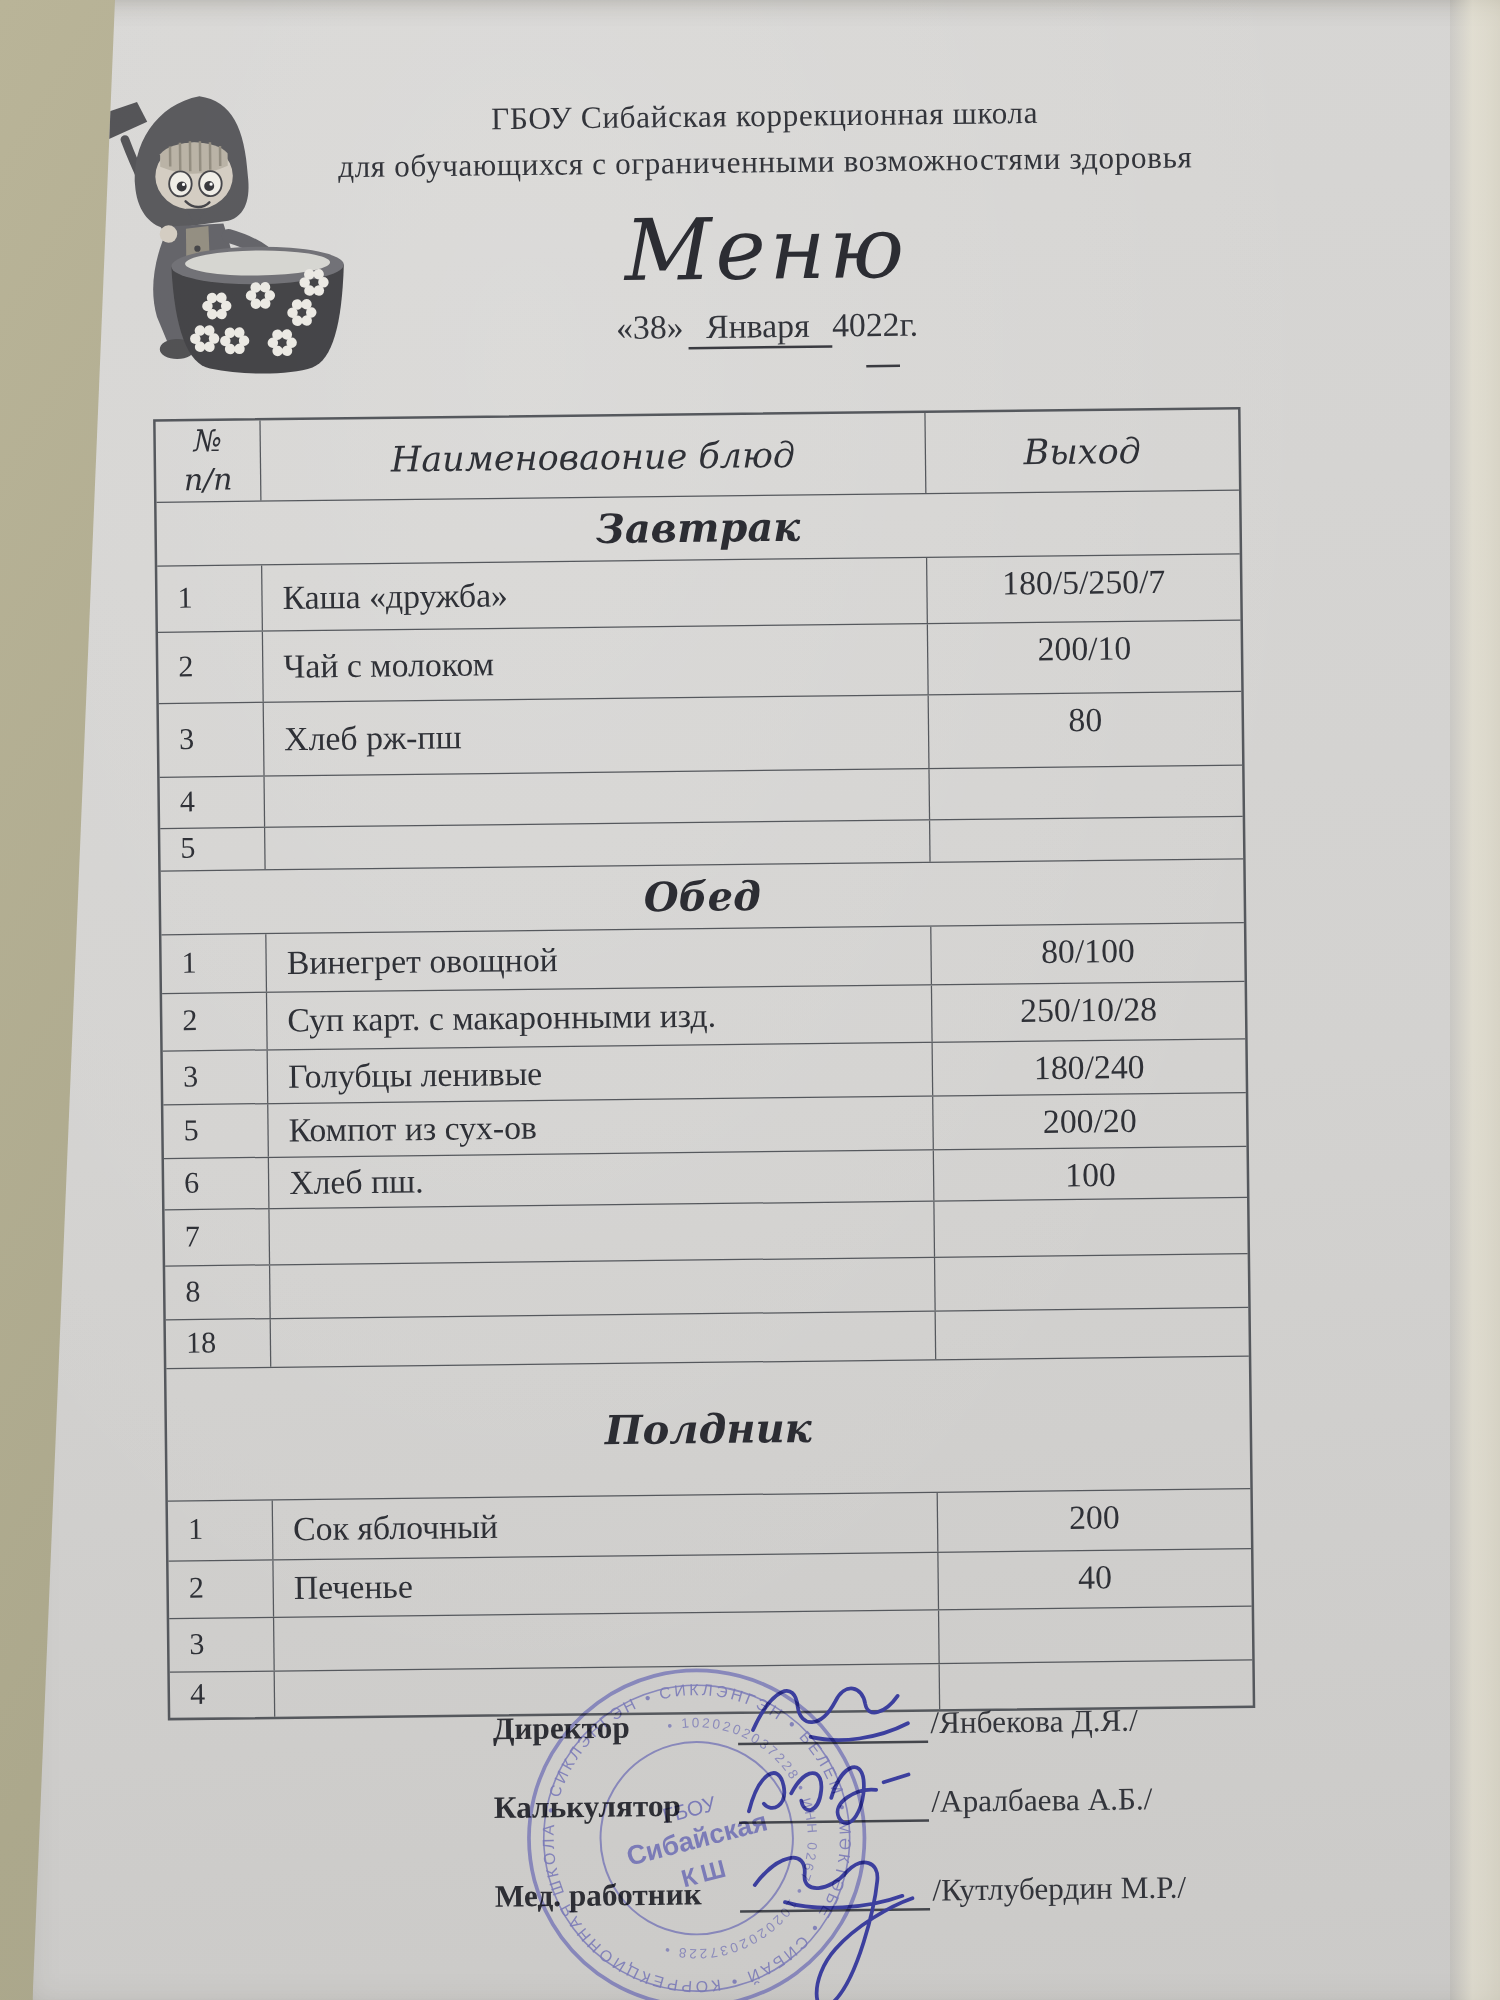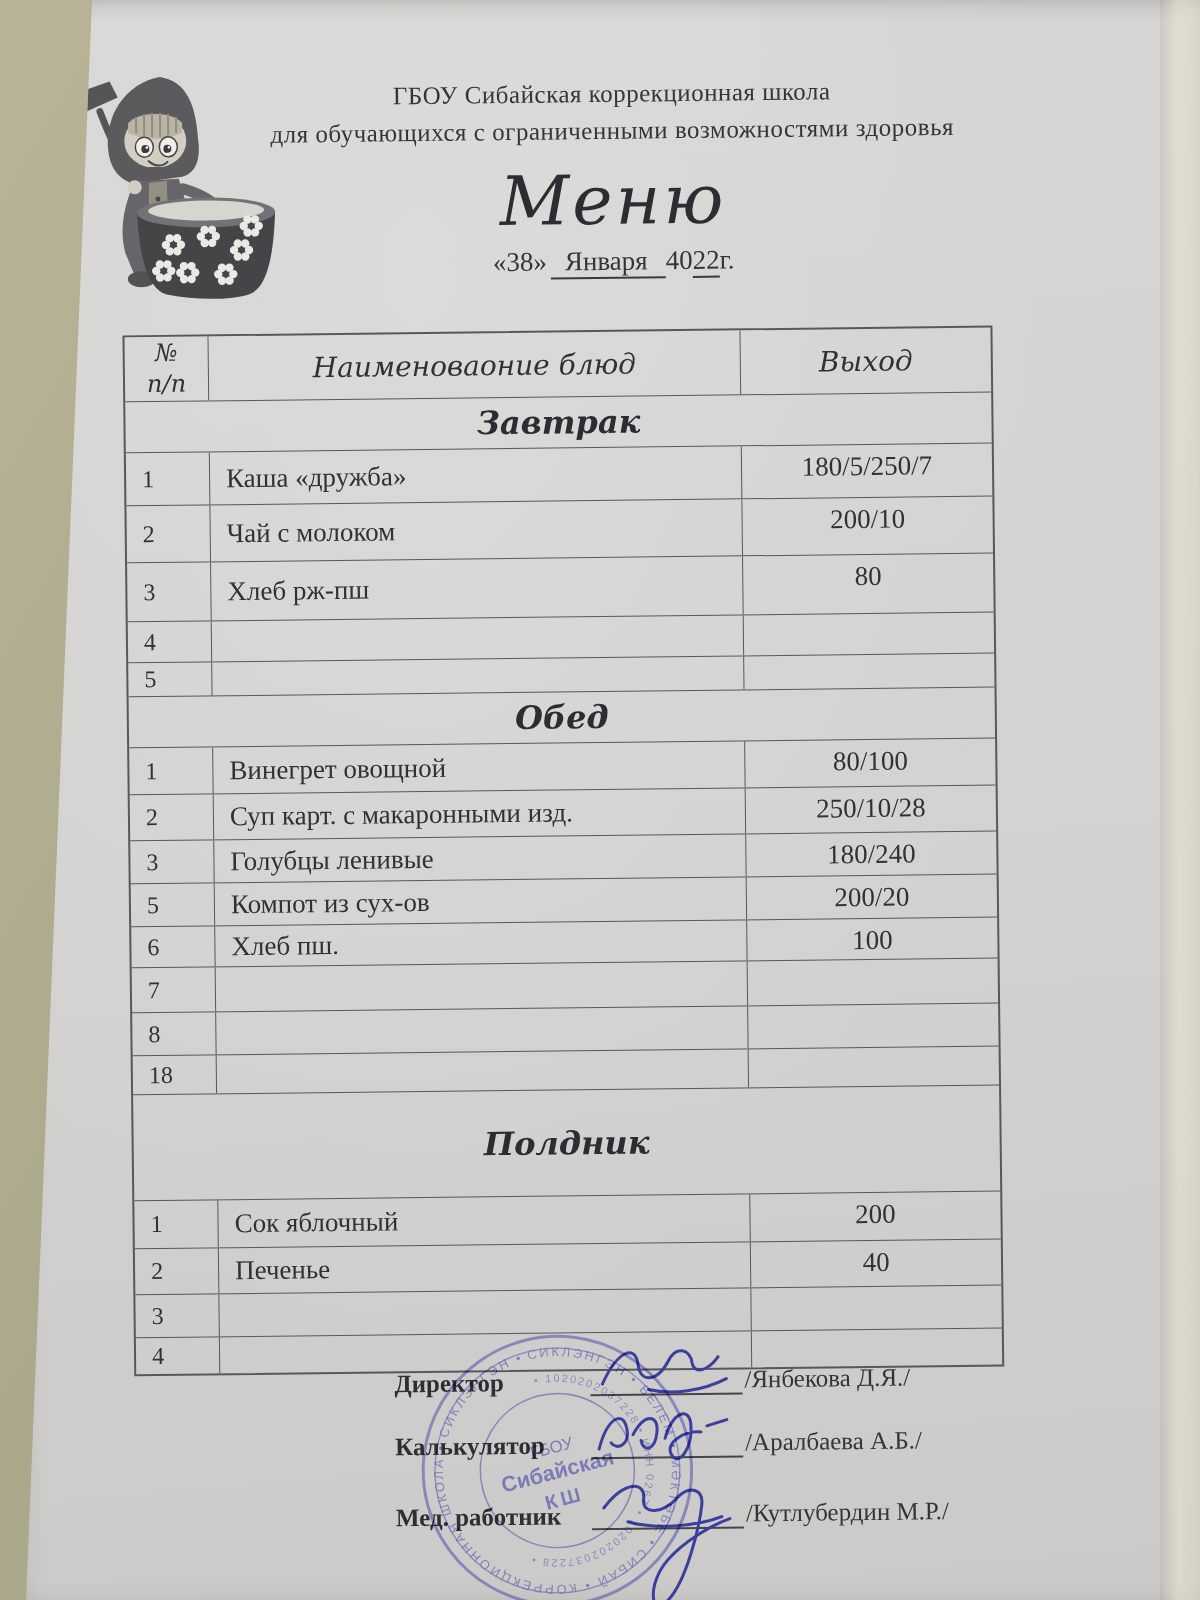--- a/index.html
+++ b/index.html
@@ -17,21 +17,21 @@
   .right-edge{position:absolute;top:0;left:1160px;width:40px;height:1600px;z-index:60;pointer-events:none;
     background:linear-gradient(90deg, rgba(110,104,84,.10) 0%, rgba(233,228,207,.55) 45%, rgba(222,216,193,.55) 100%);}
   .content{position:absolute;inset:0;transform:rotate(-0.65deg);transform-origin:600px 820px;}
 
   .doc-head{position:absolute;left:190px;top:80px;width:860px;text-align:center;}
   .org{font-size:25px;letter-spacing:.5px;color:#33353b;}
   .org + .org{margin-top:9px;}
   .script{font-family:"DejaVu Serif", serif;font-style:italic;}
   .menu-title{margin-top:16px;font-size:68px;font-weight:500;letter-spacing:3px;color:#2c2d33;}
   .date-line{margin-top:6px;font-size:27px;color:#33353b;}
-  .u{border-bottom:2px solid #3a3b41;padding-bottom:1px;}
+  .u{border-bottom:2px solid #3a3b41;padding-bottom:17px;}
   .mon{padding:0 18px 1px 14px;margin-left:4px;}
 
   .tbl{position:absolute;left:128px;top:330px;width:866px;border:2px solid #55585d;}
   .row{display:flex;border-top:1.6px solid #55585d;}
   .row:first-child{border-top:none;}
   .c-num{width:84px;flex:0 0 84px;border-right:1.6px solid #55585d;display:flex;align-items:center;padding-left:16px;font-size:24px;box-sizing:border-box;}
   .c-name{flex:1;border-right:1.6px solid #55585d;display:flex;align-items:center;padding-left:16px;font-size:27px;box-sizing:border-box;}
   .c-out{width:250px;flex:0 0 250px;display:flex;justify-content:center;align-items:flex-start;padding-top:6px;font-size:27px;box-sizing:border-box;}
   .hdr .c-num{flex-direction:column;justify-content:center;padding-left:0;align-items:center;font-size:24px;line-height:1.3;}
   .hdr .c-name,.hdr .c-out{justify-content:center;align-items:center;padding:0;font-size:28px;}

